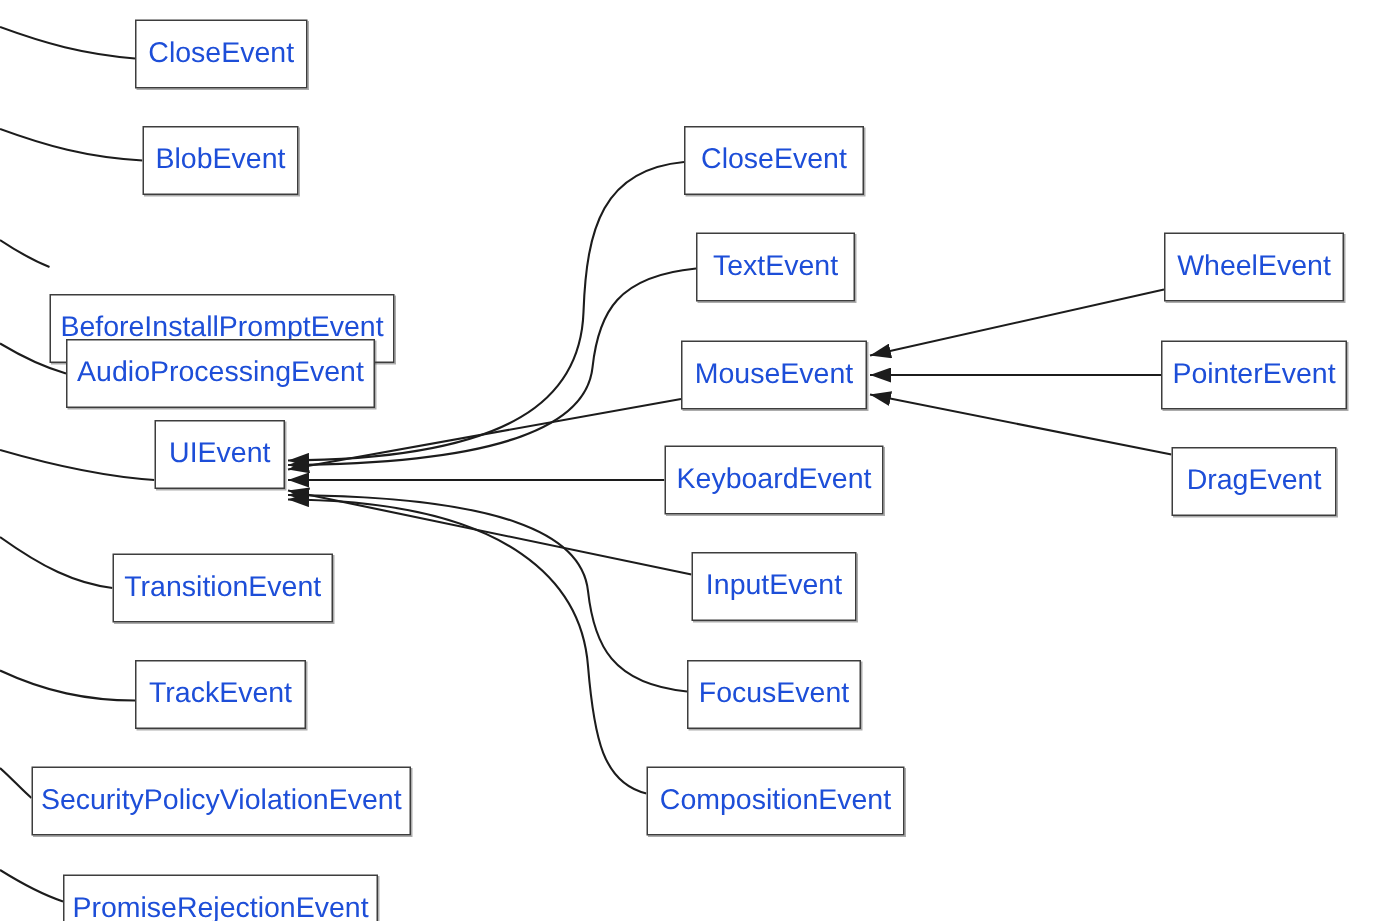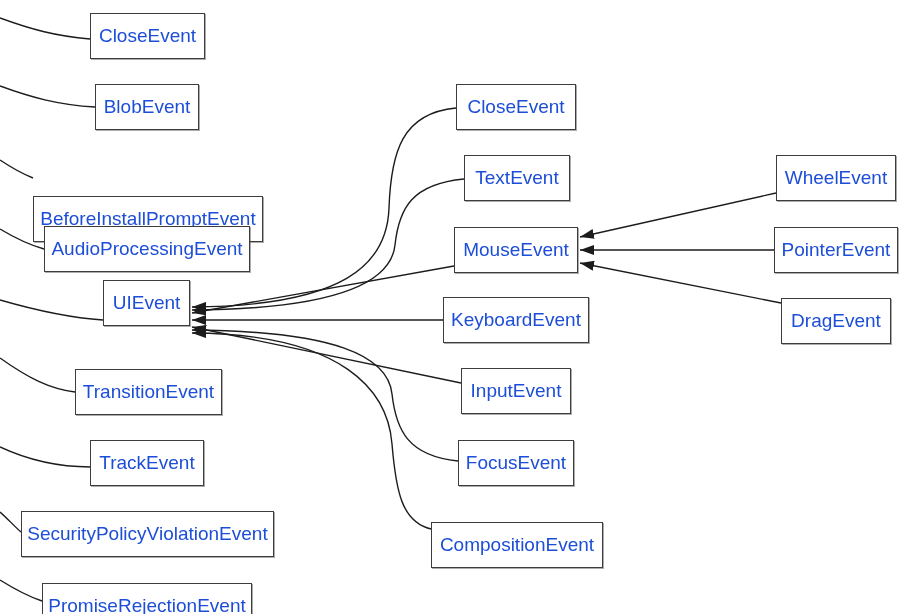--- a/index.html
+++ b/index.html
@@ -78,19 +78,19 @@
   <div class="node" style="left:21px;top:511px;width:253px;">SecurityPolicyViolationEvent</div>
   <div class="node" style="left:90px;top:440px;width:114px;">TrackEvent</div>
   <div class="node" style="left:42px;top:583px;width:210px;">PromiseRejectionEvent</div>
 
   <div class="node" style="left:456px;top:84px;width:120px;">CloseEvent</div>
   <div class="node" style="left:464px;top:155px;width:106px;">TextEvent</div>
   <div class="node" style="left:454px;top:227px;width:124px;text-align:center;">MouseEvent</div>
   <div class="node" style="left:443px;top:297px;width:146px;">KeyboardEvent</div>
   <div class="node" style="left:458px;top:440px;width:116px;">FocusEvent</div>
   <div class="node" style="left:461px;top:368px;width:110px;">InputEvent</div>
-  <div class="node" style="left:431px;top:522px;width:172px;">CompositionEvent</div>
+  <div class="node" style="left:431px;top:511px;width:172px;">CompositionEvent</div>
 
   <div class="node" style="left:776px;top:155px;width:120px;">WheelEvent</div>
   <div class="node" style="left:774px;top:227px;width:124px;">PointerEvent</div>
   <div class="node" style="left:781px;top:298px;width:110px;">DragEvent</div>
 
 </div>
 
 </body></html>

